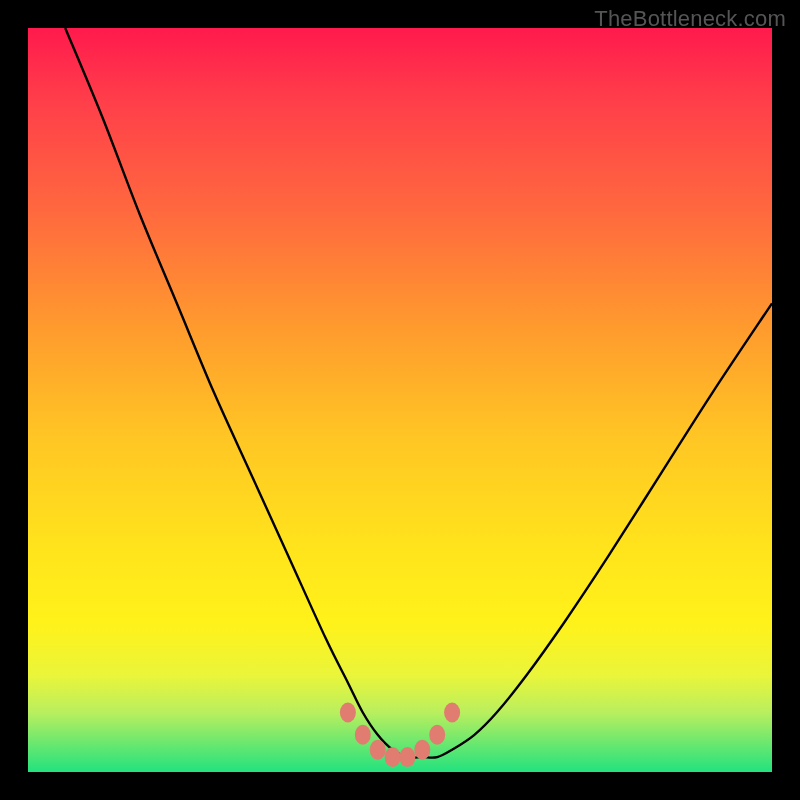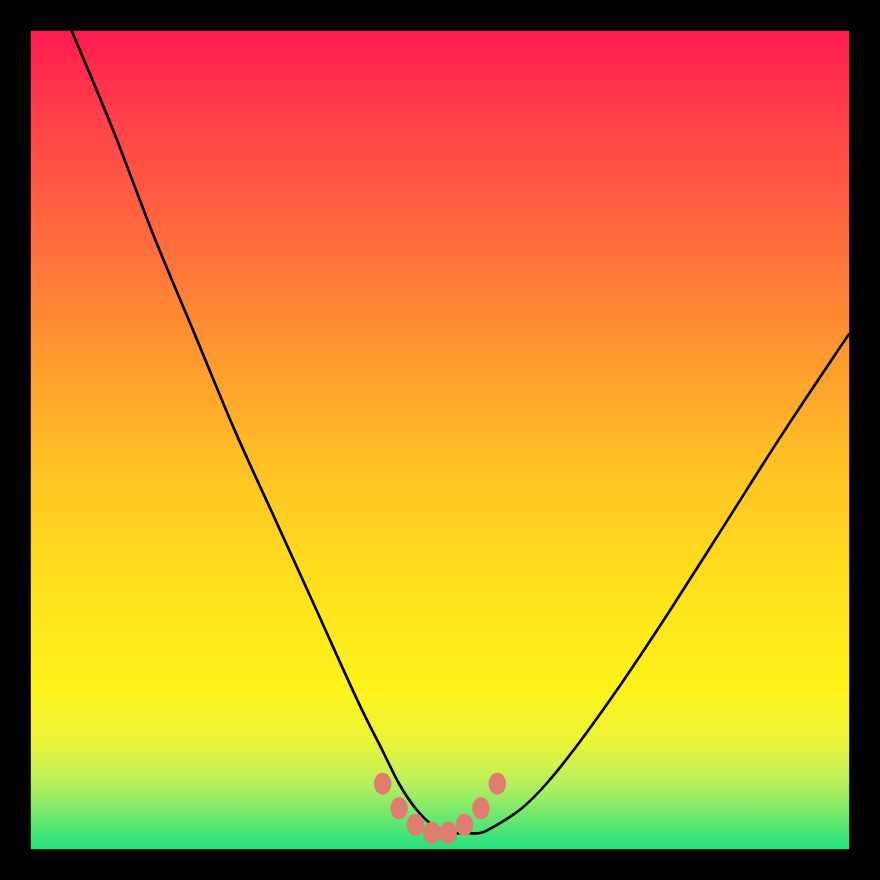--- a/index.html
+++ b/index.html
@@ -66,20 +66,21 @@
   .marker {
     fill: #e07d70;
     stroke: none;
   }
 </style>
 </head>
 <body>
 
 <div class="frame">
 
+  <div class="watermark">TheBottleneck.com</div>
 
   <div class="plot-area">
     <svg class="curve" viewBox="0 0 744 744" preserveAspectRatio="none">
       <path id="curvePath" class="curve-path" d="M 37.2 0.0 C 43.4 14.9, 62.0 58.3, 74.4 89.3 C 86.8 120.3, 99.2 155.0, 111.6 186.0 C 124.0 217.0, 136.4 245.5, 148.8 275.3 C 161.2 305.0, 173.6 336.0, 186.0 364.6 C 198.4 393.1, 210.8 419.1, 223.2 446.4 C 235.6 473.7, 248.0 501.0, 260.4 528.2 C 272.8 555.5, 287.7 589.0, 297.6 610.1 C 307.5 631.2, 313.7 642.3, 319.9 654.7 C 326.1 667.1, 329.8 675.8, 334.8 684.5 C 339.8 693.2, 344.7 700.6, 349.7 706.8 C 354.6 713.0, 359.6 718.0, 364.6 721.7 C 369.5 725.4, 374.5 727.9, 379.4 729.1 C 384.4 730.4, 389.4 729.1, 394.3 729.1 C 399.3 729.1, 404.2 730.4, 409.2 729.1 C 414.2 727.9, 417.9 725.4, 424.1 721.7 C 430.3 718.0, 439.0 713.0, 446.4 706.8 C 453.8 700.6, 460.0 694.4, 468.7 684.5 C 477.4 674.6, 487.3 662.2, 498.5 647.3 C 509.6 632.4, 522.0 615.0, 535.7 595.2 C 549.3 575.4, 564.2 553.0, 580.3 528.2 C 596.4 503.4, 615.0 473.7, 632.4 446.4 C 649.8 419.1, 665.9 393.1, 684.5 364.6 C 703.1 336.0, 734.1 290.2, 744.0 275.3"></path>
       <g id="markerGroup">
           <ellipse cx="319.9" cy="684.5" rx="8" ry="10" class="marker"></ellipse>
           <ellipse cx="334.8" cy="706.8" rx="8" ry="10" class="marker"></ellipse>
           <ellipse cx="349.7" cy="721.7" rx="8" ry="10" class="marker"></ellipse>
           <ellipse cx="364.6" cy="729.1" rx="8" ry="10" class="marker"></ellipse>
           <ellipse cx="379.4" cy="729.1" rx="8" ry="10" class="marker"></ellipse>

